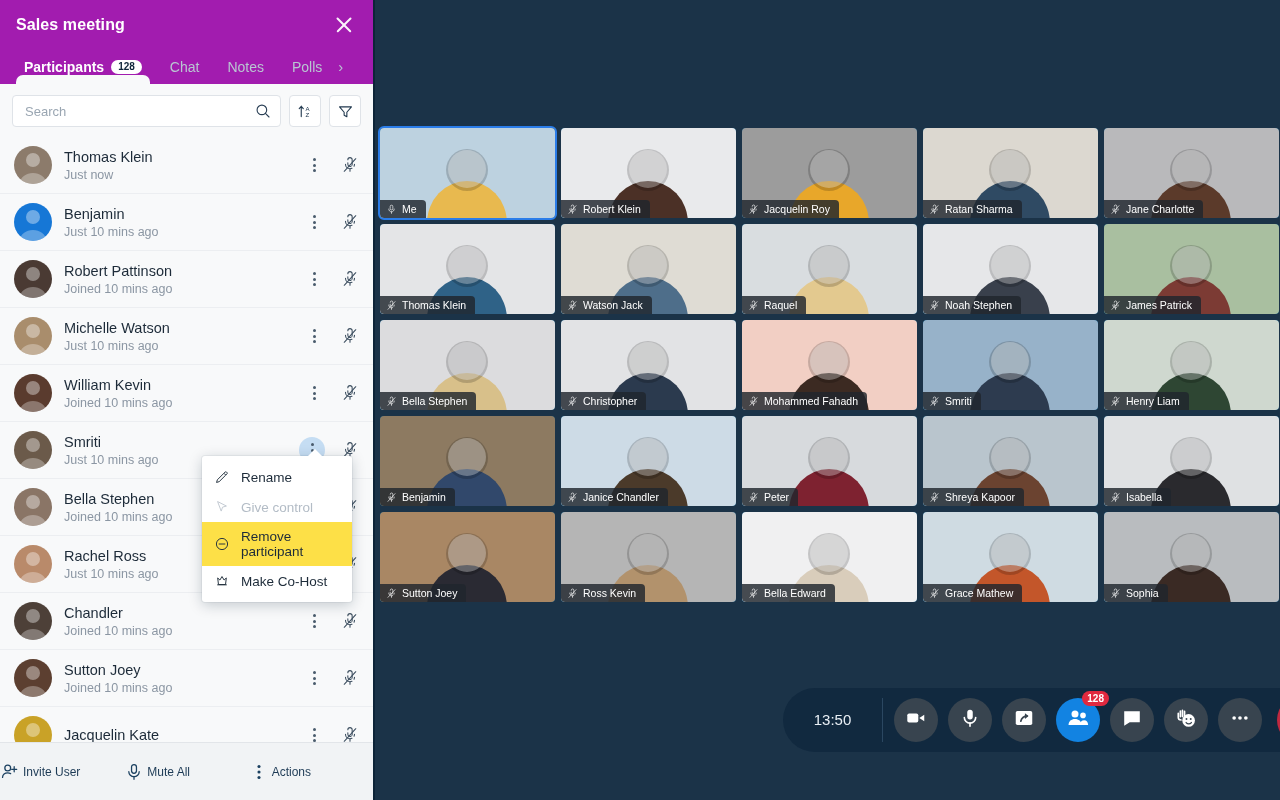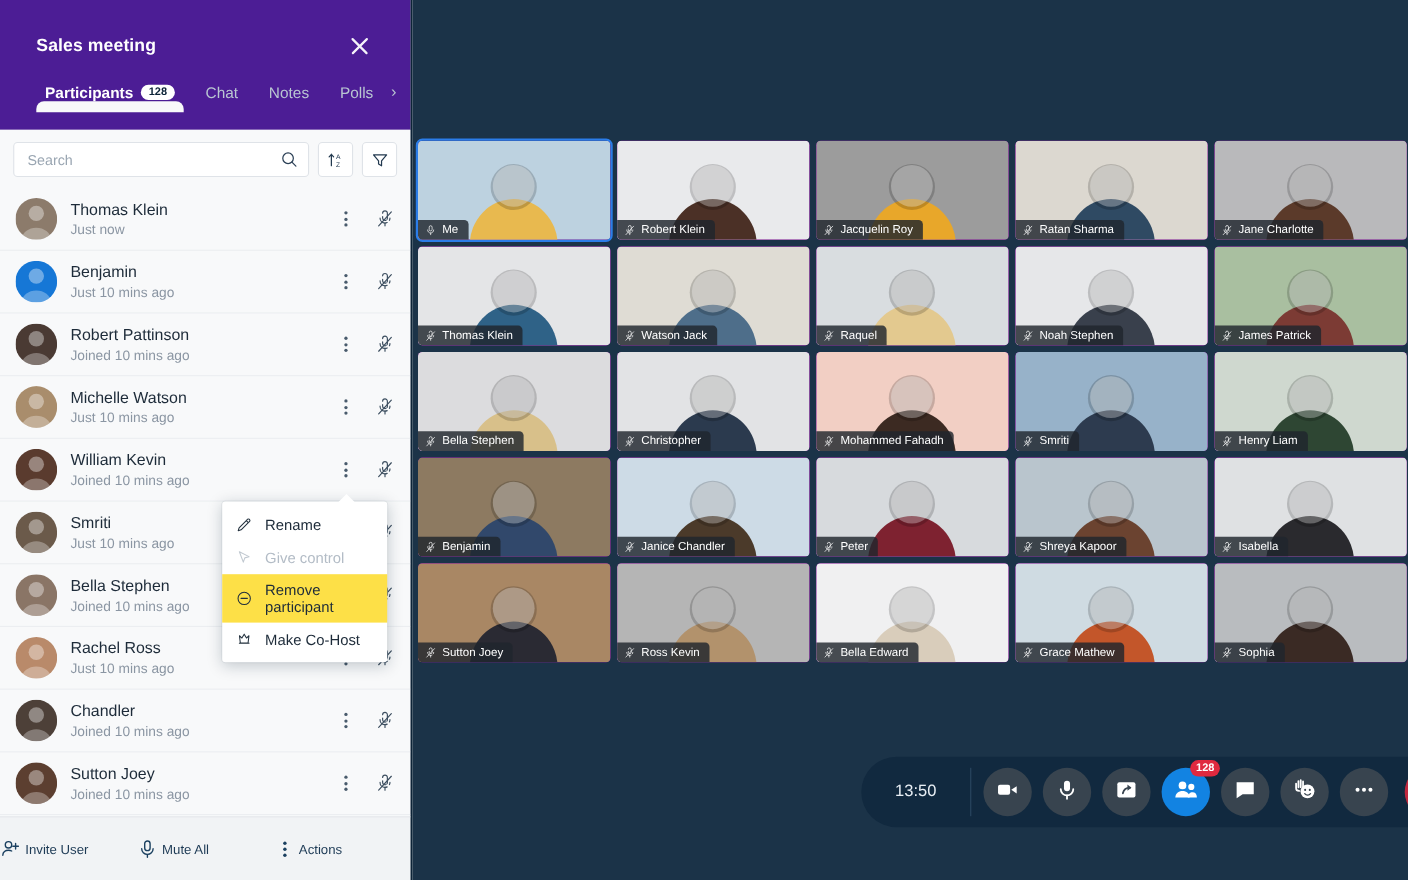--- a/index.html
+++ b/index.html
@@ -13,23 +13,23 @@
 
   
   #sidebar {
     width: 375px; height: 800px;
     background: #f8f9fa;
     display: flex; flex-direction: column;
     position: relative; z-index: 5;
     border-right: 2px solid #0d2438;
   }
   .side-header {
-    background: #4c1d95;
+    background: #a21caf;
     color: #ffffff;
-    padding: 17px;
+    padding: 0;
     flex: 0 0 auto;
   }
   .side-title-row {
     display: flex; align-items: center; justify-content: space-between;
     padding: 12px 16px 10px 16px;
   }
   .side-title { font-size: 16px; font-weight: 600; letter-spacing: .1px; }
   .close-x {
     width: 26px; height: 26px; position: relative; cursor: pointer;
     opacity: .95;
@@ -154,21 +154,21 @@
     position: absolute; left: 5px; top: 128px;
     width: 902px; height: 478px;
     display: grid;
     grid-template-columns: repeat(5, 175px);
     grid-template-rows: repeat(5, 90px);
     gap: 6px 6px;
     padding-left: 0;
   }
   .tile {
     position: relative; border-radius: 4px; overflow: hidden;
-    background: #a21caf;
+    background: #0369a1;
   }
   .tile.me { outline: 2px solid #2b7de9; outline-offset: 0px; }
   .tile .photo { position: absolute; inset: 0; background-size: cover; background-position: center top; }
   .namechip {
     position: absolute; left: 0; bottom: 0;
     background: rgba(32,38,45,.82);
     color: #fff; font-size: 10.5px; border-radius: 0 4px 0 4px;
     padding: 3px 9px 3px 6px; display: flex; align-items: center; gap: 5px;
     max-width: 96%; white-space: nowrap; overflow: hidden;
   }

